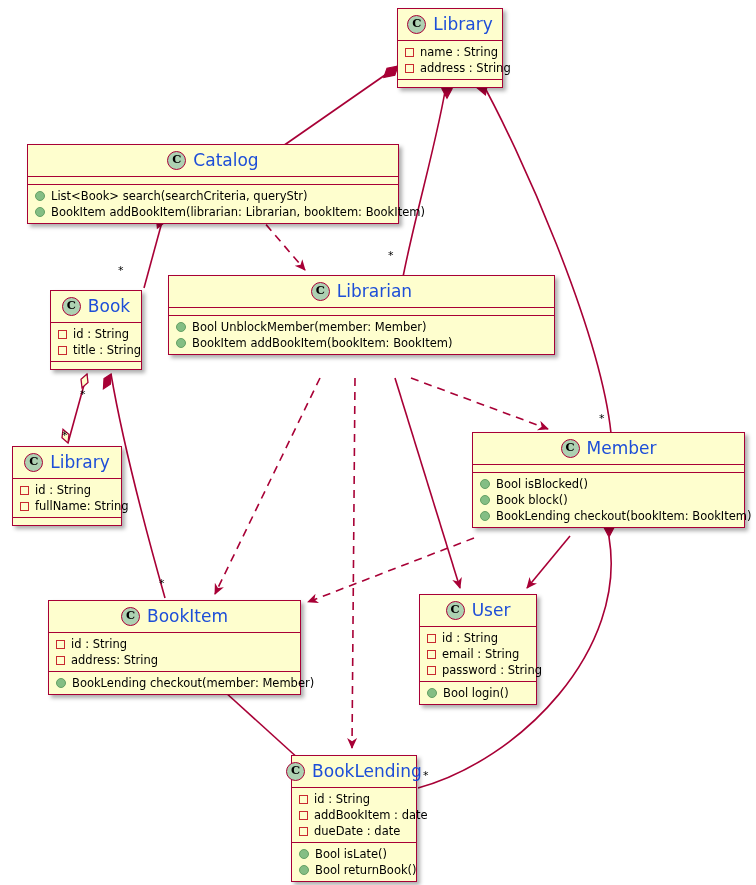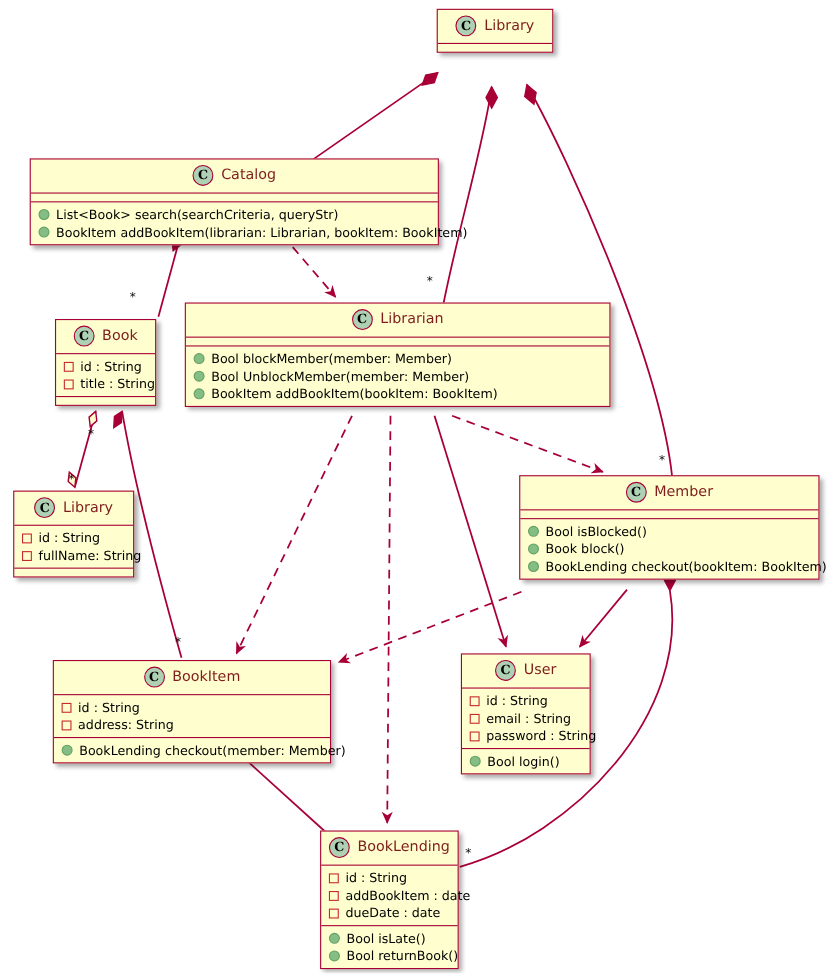--- a/index.html
+++ b/index.html
@@ -49,22 +49,22 @@
     background: #ADD1B2;
     border: 1.3px solid #A80036;
     font-family: "DejaVu Serif", "Liberation Serif", serif;
     font-weight: bold;
     font-size: 11.5px;
     color: #000000;
     line-height: 1;
     flex: none;
   }
   .class-title {
-    font-size: 13px;
-    color: #7f1d1d;
+    font-size: 17px;
+    color: #1d4ed8;
     white-space: nowrap;
   }
   .uml-compartment {
     padding: 3px 0 3px 0;
     border-bottom: 1.5px solid #A80036;
   }
   .uml-compartment:last-child {
     border-bottom: none;
   }
   .uml-compartment.empty {
@@ -191,20 +191,30 @@
       <path d="M609,537 l-5.0,-9.4 l5.0,-9.4 l5.0,9.4 Z" fill="#A80036" stroke="#A80036" stroke-width="1.2"></path>
     </g>
   </svg>
 
   <div id="classes-layer">
       <div class="uml-class" style="left: 397px; top: 8px; width: 106px;">
         <div class="uml-header">
           <span class="class-stereotype">C</span>
           <span class="class-title">Library</span>
         </div>
+        <div class="uml-compartment">
+          <div class="member-row">
+            <span class="vis-marker vis-private"></span>
+            <span>name : String</span>
+          </div>
+          <div class="member-row">
+            <span class="vis-marker vis-private"></span>
+            <span>address : String</span>
+          </div>
+        </div>
         <div class="uml-compartment empty"></div>
       </div>
       <div class="uml-class" style="left: 27px; top: 144px; width: 372px;">
         <div class="uml-header">
           <span class="class-stereotype">C</span>
           <span class="class-title">Catalog</span>
         </div>
         <div class="uml-compartment empty"></div>
         <div class="uml-compartment">
           <div class="member-row">
@@ -234,24 +244,20 @@
         </div>
         <div class="uml-compartment empty"></div>
       </div>
       <div class="uml-class" style="left: 168px; top: 275px; width: 387px;">
         <div class="uml-header">
           <span class="class-stereotype">C</span>
           <span class="class-title">Librarian</span>
         </div>
         <div class="uml-compartment empty"></div>
         <div class="uml-compartment">
-          <div class="member-row">
-            <span class="vis-marker vis-public"></span>
-            <span>Bool blockMember(member: Member)</span>
-          </div>
           <div class="member-row">
             <span class="vis-marker vis-public"></span>
             <span>Bool UnblockMember(member: Member)</span>
           </div>
           <div class="member-row">
             <span class="vis-marker vis-public"></span>
             <span>BookItem addBookItem(bookItem: BookItem)</span>
           </div>
         </div>
       </div>

